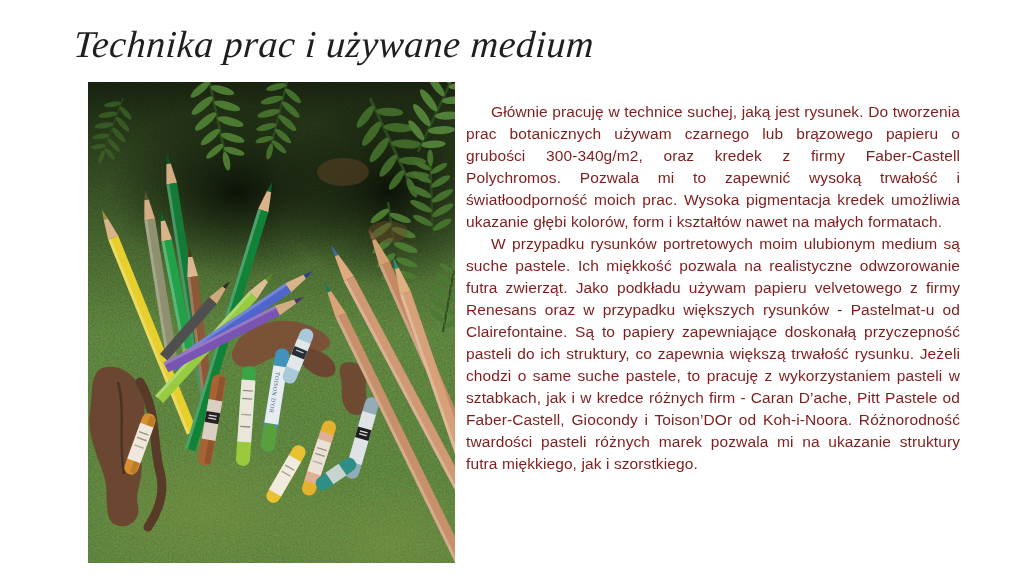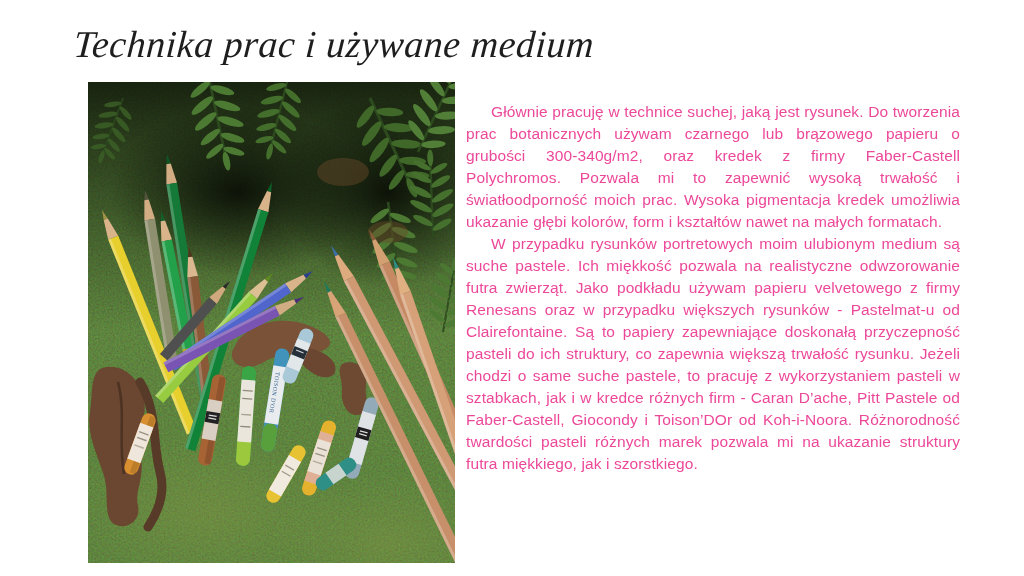--- a/index.html
+++ b/index.html
@@ -28,21 +28,21 @@
     left:88px;top:82px;
     width:367px;height:481px;
     overflow:hidden;
     background:#3c4a1e;
   }
   .photo svg{display:block;}
   .body-text{
     position:absolute;
     left:466px;top:101px;
     width:494px;
-    color:#ec4899;
+    color:#7f1d1d;
     font-size:15.5px;
     line-height:22px;
     text-align:justify;
     letter-spacing:0.1px;
   }
   .body-text p{
     margin:0;
     text-indent:25px;
   }
 </style>

